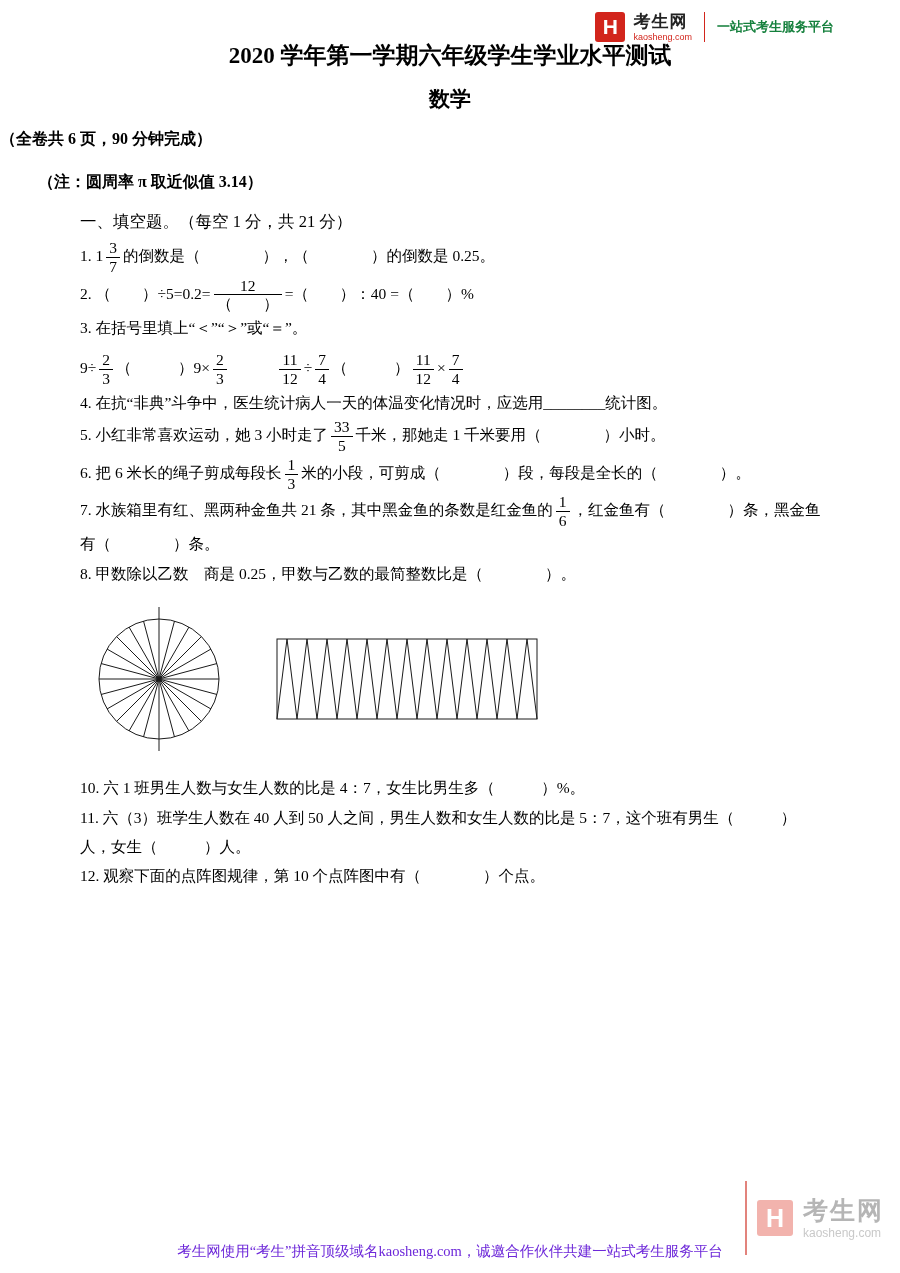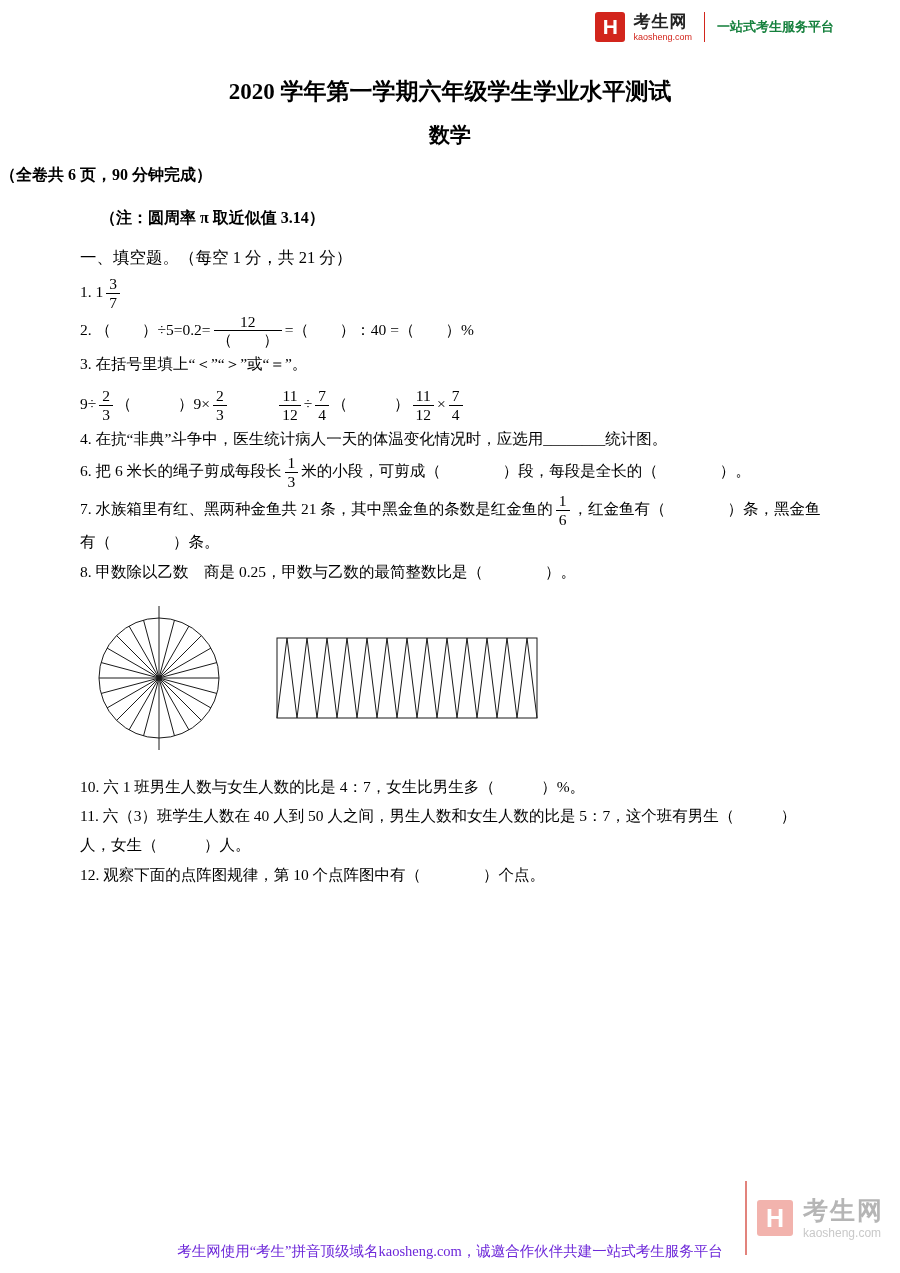--- a/index.html
+++ b/index.html
@@ -22,24 +22,24 @@
     font-family: "Liberation Sans", sans-serif; font-weight: bold; font-size: 21px;
     display: flex; align-items: center; justify-content: center;
   }
   .brand-text { display: flex; flex-direction: column; line-height: 1; }
   .brand-name { font-family: "Liberation Sans", sans-serif; font-weight: bold; font-size: 17px; color: #222; letter-spacing: 1px; }
   .brand-domain { font-family: "Liberation Sans", sans-serif; font-size: 9px; color: #d2251c; margin-top: 3px; }
   .brand-divider { width: 1px; height: 30px; background: #d2251c; margin: 0 4px; }
   .brand-tagline { font-size: 13px; font-weight: bold; color: #15803d; }
 
   
-  .title { margin: 0; padding-top: 76px; text-align: center; font-size: 23px; font-weight: bold; }
+  .title { margin: 0; padding-top: 40px; text-align: center; font-size: 23px; font-weight: bold; }
   .subject { margin: 14px 8px 0; text-align: center; font-size: 21px; font-weight: bold; }
   .exam-info { margin-top: 16px; text-align: left; font-size: 16px; font-weight: bold; }
-  .note { margin: 22px 0 0 100px; font-size: 16px; font-weight: bold; }
+  .note { margin: 22px 0 0 38px; font-size: 16px; font-weight: bold; }
   .section-heading { margin: 18px 0 0 80px; font-size: 16.5px; font-weight: normal; }
 
   
   .questions { margin: 6px 78px 0 80px; font-size: 15.5px; }
   .q { margin-top: 1px; line-height: 1.85; }
   .q-expr { margin-top: 8px; }
 
   .frac { display: inline-block; vertical-align: middle; text-align: center; line-height: 1.15; margin: 0 3px; }
   .frac .fn { display: block; padding: 0 3px; }
   .frac .fd { display: block; border-top: 1px solid #000; padding: 0 3px; }
@@ -81,25 +81,26 @@
     <span class="brand-tagline">一站式考生服务平台</span>
   </div>
 
   <h1 class="title">2020 学年第一学期六年级学生学业水平测试</h1>
   <h2 class="subject">数学</h2>
   <div class="exam-info">（全卷共 6 页，90 分钟完成）</div>
   <div class="note">（注：圆周率 π 取近似值 3.14）</div>
   <div class="section-heading">一、填空题。（每空 1 分，共 21 分）</div>
 
   <div class="questions">
-    <div class="q"><span>1.  1</span><span class="frac"><span class="fn">3</span><span class="fd">7</span></span></div>
+    <div class="q"><span>1.  1</span><span class="frac"><span class="fn">3</span><span class="fd">7</span></span><span>的倒数是（　　　　），（　　　　）的倒数是 0.25。</span></div>
     <div class="q"><span>2.  （　　）÷5=0.2=</span><span class="frac"><span class="fn">12</span><span class="fd">（　　）</span></span><span>=（　　）：40 =（　　）%</span></div>
     <div class="q"><span>3.  在括号里填上“＜”“＞”或“＝”。</span></div>
     <div class="q q-expr"><span>9÷</span><span class="frac"><span class="fn">2</span><span class="fd">3</span></span><span>（　　　）9×</span><span class="frac"><span class="fn">2</span><span class="fd">3</span></span><span>　　　</span><span class="frac"><span class="fn">11</span><span class="fd">12</span></span><span>÷</span><span class="frac"><span class="fn">7</span><span class="fd">4</span></span><span>（　　　）</span><span class="frac"><span class="fn">11</span><span class="fd">12</span></span><span>×</span><span class="frac"><span class="fn">7</span><span class="fd">4</span></span></div>
     <div class="q"><span>4.  在抗“非典”斗争中，医生统计病人一天的体温变化情况时，应选用________统计图。</span></div>
+    <div class="q"><span>5.  小红非常喜欢运动，她 3 小时走了</span><span class="frac"><span class="fn">33</span><span class="fd">5</span></span><span>千米，那她走 1 千米要用（　　　　）小时。</span></div>
     <div class="q"><span>6.  把 6 米长的绳子剪成每段长</span><span class="frac"><span class="fn">1</span><span class="fd">3</span></span><span>米的小段，可剪成（　　　　）段，每段是全长的（　　　　）。</span></div>
     <div class="q"><span>7.  水族箱里有红、黑两种金鱼共 21 条，其中黑金鱼的条数是红金鱼的</span><span class="frac"><span class="fn">1</span><span class="fd">6</span></span><span>，红金鱼有（　　　　）条，黑金鱼有（　　　　）条。</span></div>
     <div class="q"><span>8.  甲数除以乙数　商是 0.25，甲数与乙数的最简整数比是（　　　　）。</span></div>
 
     <div class="figures">
       <svg width="130" height="150" viewBox="0 0 130 150">
         <g stroke="#1a1a1a" stroke-width="1" fill="none">
           <circle cx="65" cy="75" r="60"></circle>
           <line x1="5" y1="75" x2="125" y2="75"></line>
           <line x1="7" y1="90.5" x2="123" y2="59.5"></line>

